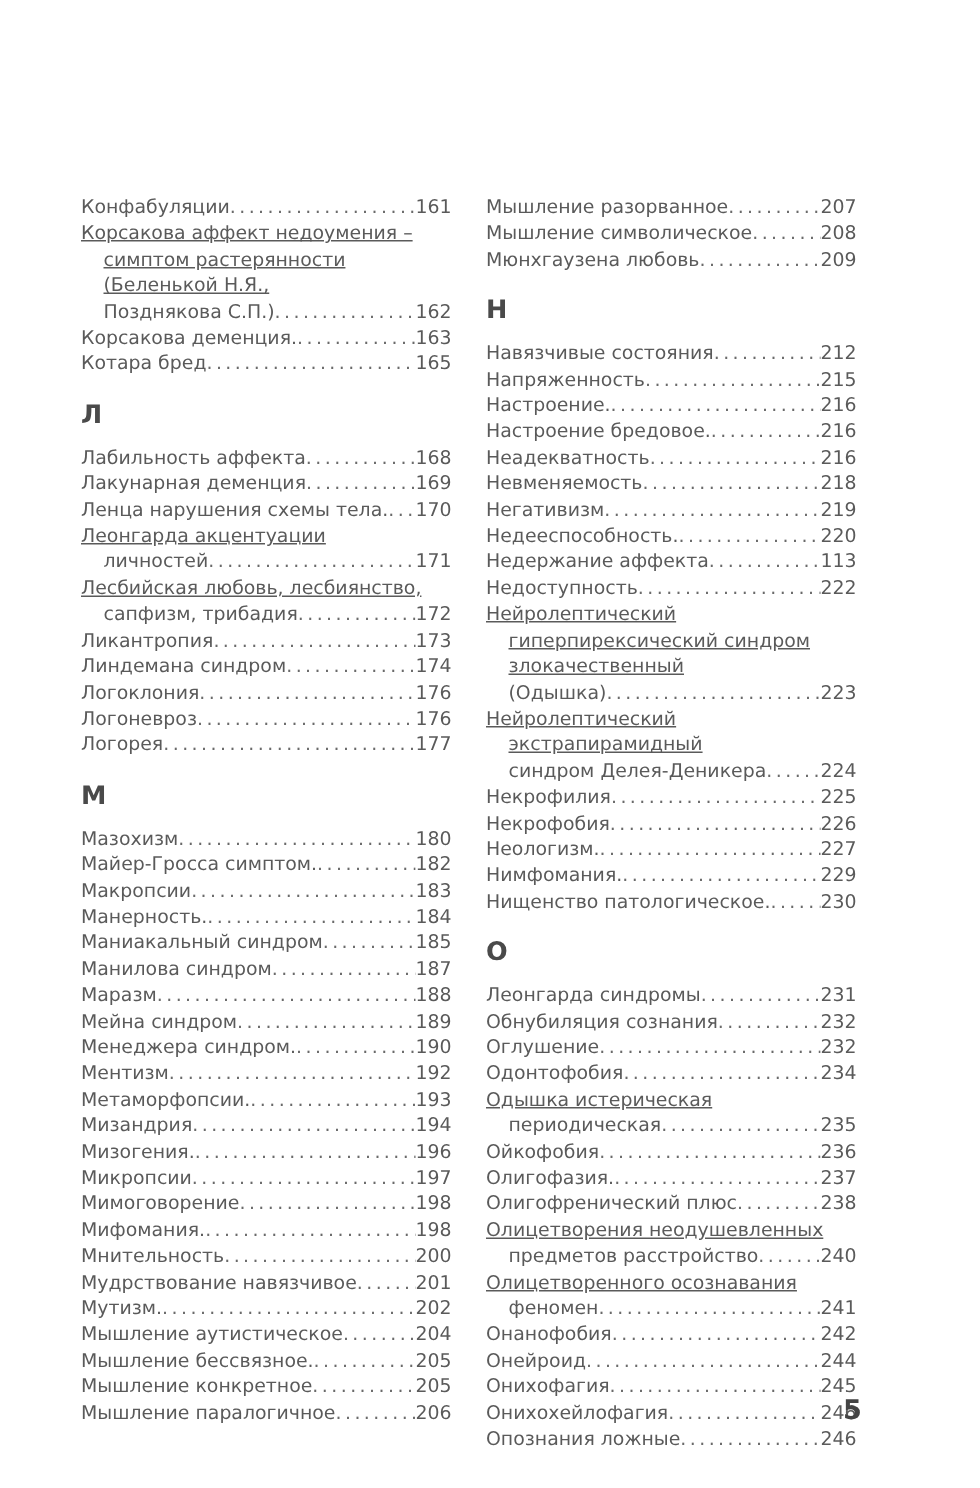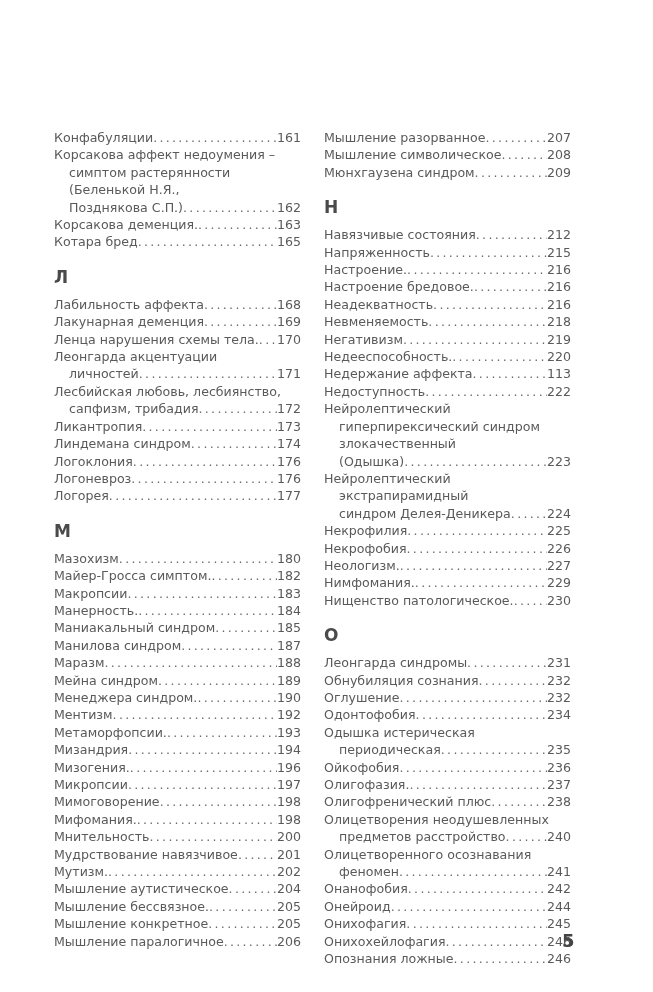--- a/index.html
+++ b/index.html
@@ -3,21 +3,21 @@
 <meta charset="utf-8">
 <style>
   html, body { margin: 0; padding: 0; background: #ffffff; }
   body { width: 653px; height: 992px; position: relative; overflow: hidden;
          font-family: "DejaVu Sans", sans-serif; color: #5a5a5a; }
   .col { position: absolute; top: 85px; width: 247px; margin-top: 44px; }
   .col-left { left: 54px; }
   .col-right { left: 324px; }
   .entry { font-size: 12.6px; line-height: 17.4px; display: flex; align-items: flex-end; white-space: nowrap; }
   .entry-multi { font-size: 12.6px; line-height: 17.4px; }
-  .entry-multi .line { display: block; white-space: nowrap; }
+  .entry-multi .line { display: block; white-space: nowrap; text-decoration: underline; }
   .entry-multi .line.cont { padding-left: 15px; }
   .entry-multi .last { display: flex; align-items: flex-end; padding-left: 15px; white-space: nowrap; }
   .term { flex: 0 0 auto; }
   .dots { flex: 1 1 auto; overflow: hidden; letter-spacing: 2.3px; color: #6a6a6a; }
   .dots::before { content: "......................................................................................................"; }
   .page { flex: 0 0 auto; }
   .letter { font-size: 17px; font-weight: bold; color: #4a4a4a; margin: 15px 0 8px 0; line-height: 22px; }
   .group { }
   .page-num { position: absolute; left: 562px; top: 930px; font-size: 18px; font-weight: bold; color: #444; }
 </style>
@@ -236,21 +236,21 @@
         <span class="term">Мышление разорванное</span>
         <span class="dots"></span>
         <span class="page">207</span>
       </div>
       <div class="entry">
         <span class="term">Мышление символическое</span>
         <span class="dots"></span>
         <span class="page">208</span>
       </div>
       <div class="entry">
-        <span class="term">Мюнхгаузена синдром</span>
+        <span class="term">Мюнхгаузена любовь</span>
         <span class="dots"></span>
         <span class="page">209</span>
       </div>
     </div>
     <div class="group">
       <div class="letter">Н</div>
       <div class="entry">
         <span class="term">Навязчивые состояния</span>
         <span class="dots"></span>
         <span class="page">212</span>

